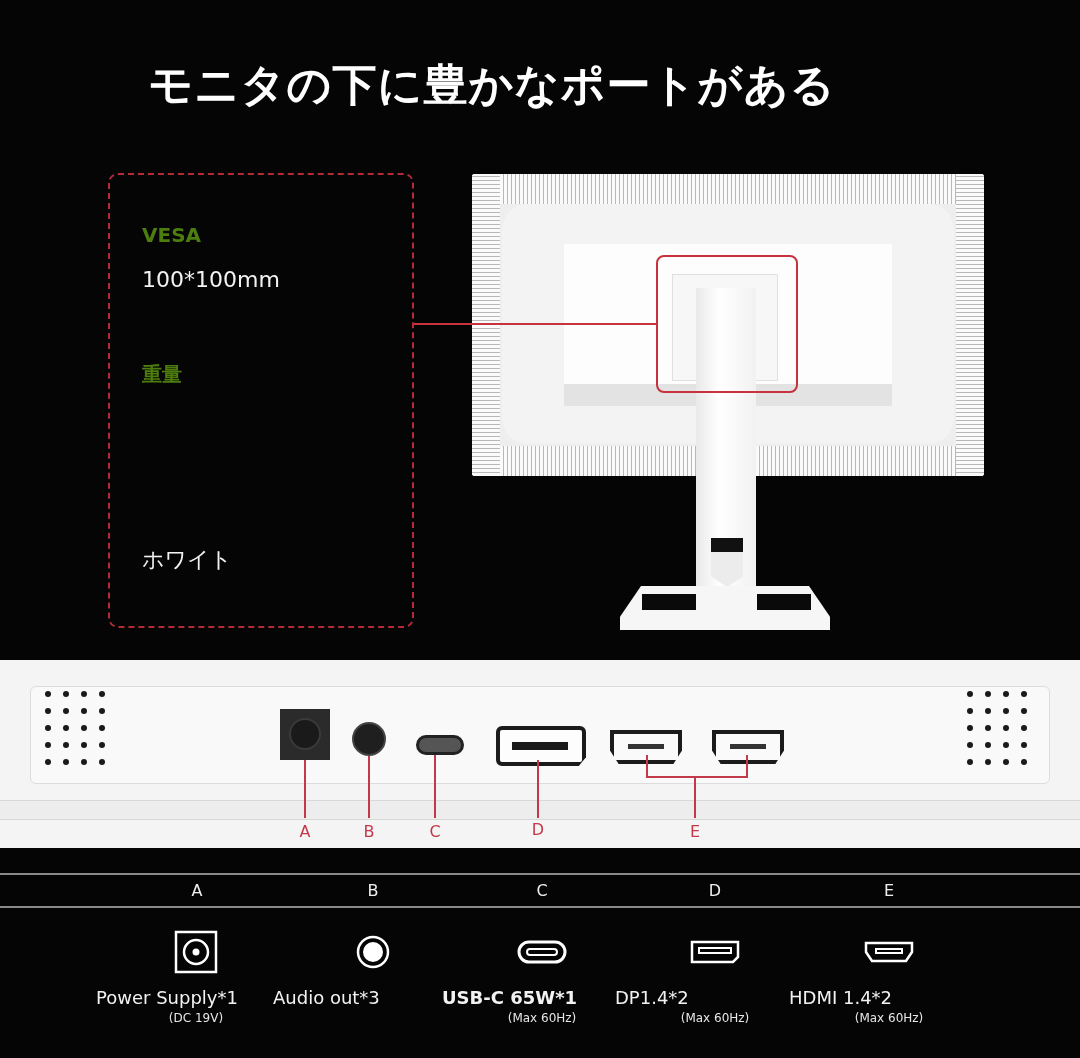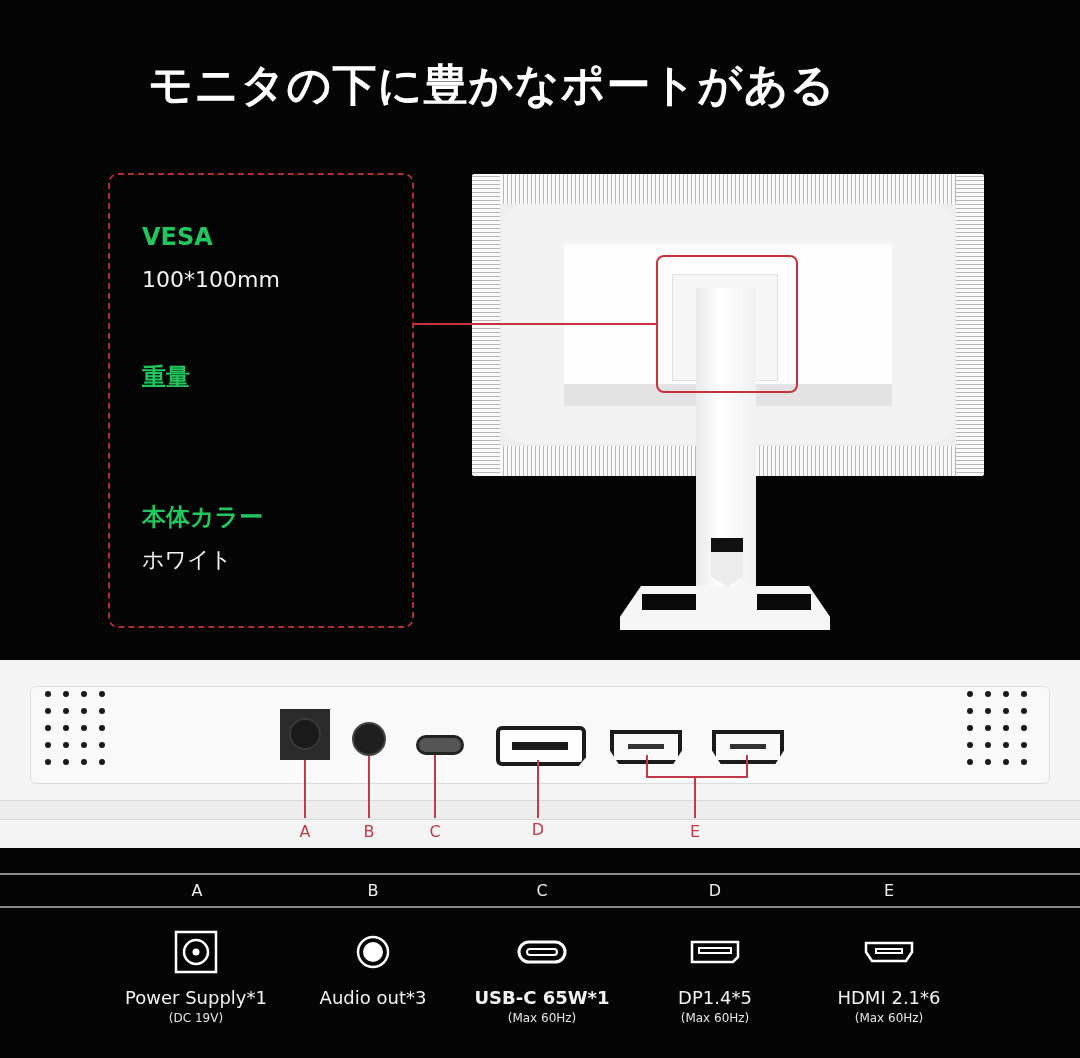--- a/index.html
+++ b/index.html
@@ -2,21 +2,21 @@
 <html><head>
 <meta charset="utf-8">
 <style>
   html,body{margin:0;padding:0;}
   body{width:1080px;height:1058px;background:#050505;position:relative;overflow:hidden;font-family:"DejaVu Sans","Liberation Sans",sans-serif;color:#fff;}
   .abs{position:absolute;}
   
   .title{left:0;top:56px;width:984px;text-align:center;font-size:44px;font-weight:bold;letter-spacing:1px;color:#fff;}
   
   .spec-box{left:108px;top:173px;width:306px;height:455px;border:2px dashed #b42a35;border-radius:10px;box-sizing:border-box;}
-  .spec-h{position:absolute;left:32px;font-size:24px;font-weight:bold;color:#22c55e;}
+  .spec-h{position:absolute;left:32px;font-size:20px;font-weight:bold;color:#4d7c0f;}
   .spec-v{position:absolute;left:32px;font-size:22px;color:#f2f2f2;}
   .connector{left:414px;top:323px;width:244px;height:2px;background:#c8323c;}
   
   .monitor{left:472px;top:174px;width:512px;height:302px;background:#eeeeee;border-radius:3px;overflow:hidden;}
   .vent{position:absolute;background:repeating-linear-gradient(90deg,#fafafa 0 3px,#b8b8b8 3px 4px);}
   .vent-v{position:absolute;background:repeating-linear-gradient(0deg,#fafafa 0 3px,#b8b8b8 3px 4px);}
   .back-panel{position:absolute;left:30px;top:30px;width:452px;height:240px;background:#f3f3f3;border-radius:26px;}
   .mount{position:absolute;left:92px;top:70px;width:328px;height:140px;background:#fdfdfd;box-shadow:0 22px 0 #e3e3e3;}
   .vesa-plate{position:absolute;left:200px;top:100px;width:104px;height:105px;background:#f7f7f7;border:1px solid #e0e0e0;}
   .hl-box{left:656px;top:255px;width:142px;height:138px;border:2px solid #c8323c;border-radius:8px;box-sizing:border-box;}
@@ -39,33 +39,32 @@
   .port-d{left:496px;top:726px;width:90px;height:40px;background:#fdfdfd;border:4px solid #1b1b1b;border-radius:6px;box-sizing:border-box;clip-path:polygon(0 0,100% 0,100% 78%,92% 100%,0 100%);}
   .port-d::after{content:"";position:absolute;left:12px;top:12px;width:56px;height:8px;background:#1b1b1b;}
   .port-e{width:72px;height:34px;background:#fafafa;border:4px solid #1b1b1b;box-sizing:border-box;clip-path:polygon(0 0,100% 0,100% 60%,88% 100%,12% 100%,0 60%);}
   .port-e::after{content:"";position:absolute;left:14px;top:10px;width:36px;height:5px;background:#333;}
   .callout-line{background:#c23a4a;position:absolute;}
   .callout-letter{position:absolute;font-size:16px;color:#c23a4a;text-align:center;width:20px;}
   
   .rule{left:0;width:1080px;height:2px;background:#8a8a8a;}
   .col-letter{position:absolute;top:881px;width:60px;text-align:center;font-size:16px;color:#eee;}
   .col-icon{position:absolute;top:930px;width:60px;height:44px;display:flex;align-items:center;justify-content:center;}
-  .col-label{position:absolute;top:988px;width:200px;text-align:center;font-size:18px;color:#f2f2f2;line-height:20px;}
+  .col-label{position:absolute;top:988px;width:200px;font-size:18px;color:#f2f2f2;line-height:20px;}
   .col-sub{position:absolute;top:1011px;width:200px;text-align:center;font-size:12px;color:#e6e6e6;}
 </style>
 </head>
 <body>
 
 <div class="abs title">モニタの下に豊かなポートがある</div>
 
 <div class="abs spec-box">
   <div class="spec-h" style="top:48px;">VESA</div>
   <div class="spec-v" style="top:92px;">100*100mm</div>
   <div class="spec-h" style="top:186px;">重量</div>
-  <div class="spec-h" style="top:326px;">本体カラー</div>
   <div class="spec-v" style="top:370px;">ホワイト</div>
 </div>
 
 <div class="abs monitor">
   <div class="vent" style="left:0;top:0;width:512px;height:30px;"></div>
   <div class="vent" style="left:0;top:272px;width:512px;height:30px;"></div>
   <div class="vent-v" style="left:0;top:0;width:28px;height:302px;"></div>
   <div class="vent-v" style="left:484px;top:0;width:28px;height:302px;"></div>
   <div class="back-panel"></div>
   <div class="mount"></div>
@@ -188,19 +187,19 @@
 <div class="col-icon" style="left:859px;">
   <svg width="50" height="22" viewBox="0 0 50 22">
       <path d="M2 2 H48 V11 L42 20 H8 L2 11 Z" fill="none" stroke="#fff" stroke-width="2.5"></path>
       <rect x="12" y="8" width="26" height="4" fill="none" stroke="#fff" stroke-width="2"></rect>
     </svg>
 </div>
 
 <div class="col-label" style="left:96px;">Power Supply*1</div>
 <div class="col-label" style="left:273px;">Audio out*3</div>
 <div class="col-label" style="left:442px;font-weight:bold;">USB-C 65W*1</div>
-<div class="col-label" style="left:615px;">DP1.4*5</div>
-<div class="col-label" style="left:789px;">HDMI 2.1*6</div>
+<div class="col-label" style="left:615px;">DP1.4*2</div>
+<div class="col-label" style="left:789px;">HDMI 1.4*2</div>
 
 <div class="col-sub" style="left:96px;">(DC 19V)</div>
 <div class="col-sub" style="left:442px;">(Max 60Hz)</div>
 <div class="col-sub" style="left:615px;">(Max 60Hz)</div>
 <div class="col-sub" style="left:789px;">(Max 60Hz)</div>
 
 </body></html>

